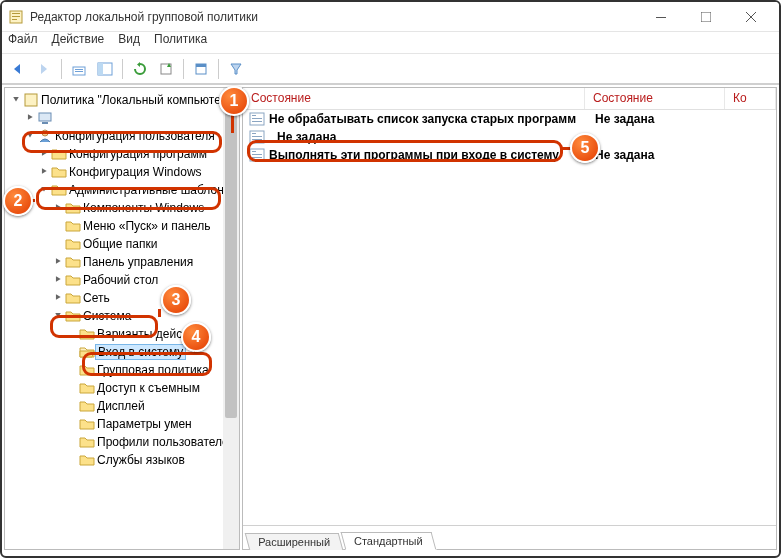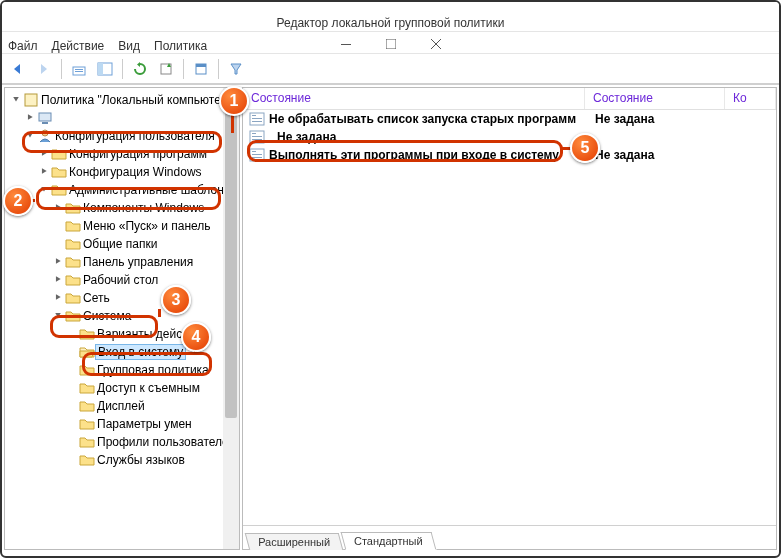--- a/index.html
+++ b/index.html
@@ -13,38 +13,37 @@
     overflow: hidden;
     border: 2px solid #333;
     border-radius: 6px;
   }
   .titlebar {
     height: 30px;
     background: #fff;
     border-bottom: 1px solid #e5e5e5;
     display: flex;
     align-items: center;
-    padding: 14px 6px;
-    flex-direction: column;
+    padding: 4px 6px;
   }
   .titlebar-icon {
     width: 16px; height: 16px;
     margin-right: 6px;
   }
   .title-text { color: #333; flex: 1; }
   .win-controls { display: flex; gap: 0; }
   .win-btn {
     width: 45px; height: 28px;
     display: flex; align-items: center; justify-content: center;
     color: #888;
   }
   .menubar {
     height: 22px;
     display: flex;
-    align-items: flex-end;
+    align-items: flex-start;
     padding: 0 6px;
     gap: 14px;
     border-bottom: 1px solid #e5e5e5;
   }
   .menu-item { color: #333; }
   .toolbar {
     height: 30px;
     border-bottom: 1px solid #d0d0d0;
     display: flex;
     align-items: center;
@@ -99,21 +98,21 @@
     border: 1px solid #bbb;
     margin: 2px 2px 2px 2px;
     background: #fff;
     display: flex;
     flex-direction: column;
   }
   .list-header {
     height: 22px;
     display: flex;
     border-bottom: 1px solid #e0e0e0;
-    color: #6d28d9;
+    color: #b91c1c;
   }
   .col {
     padding: 3px 8px;
     border-right: 1px solid #e8e8e8;
   }
   .col-setting { width: 342px; }
   .col-state { width: 140px; }
   .col-k { flex: 1; }
   .list-body {
     flex: 1;

